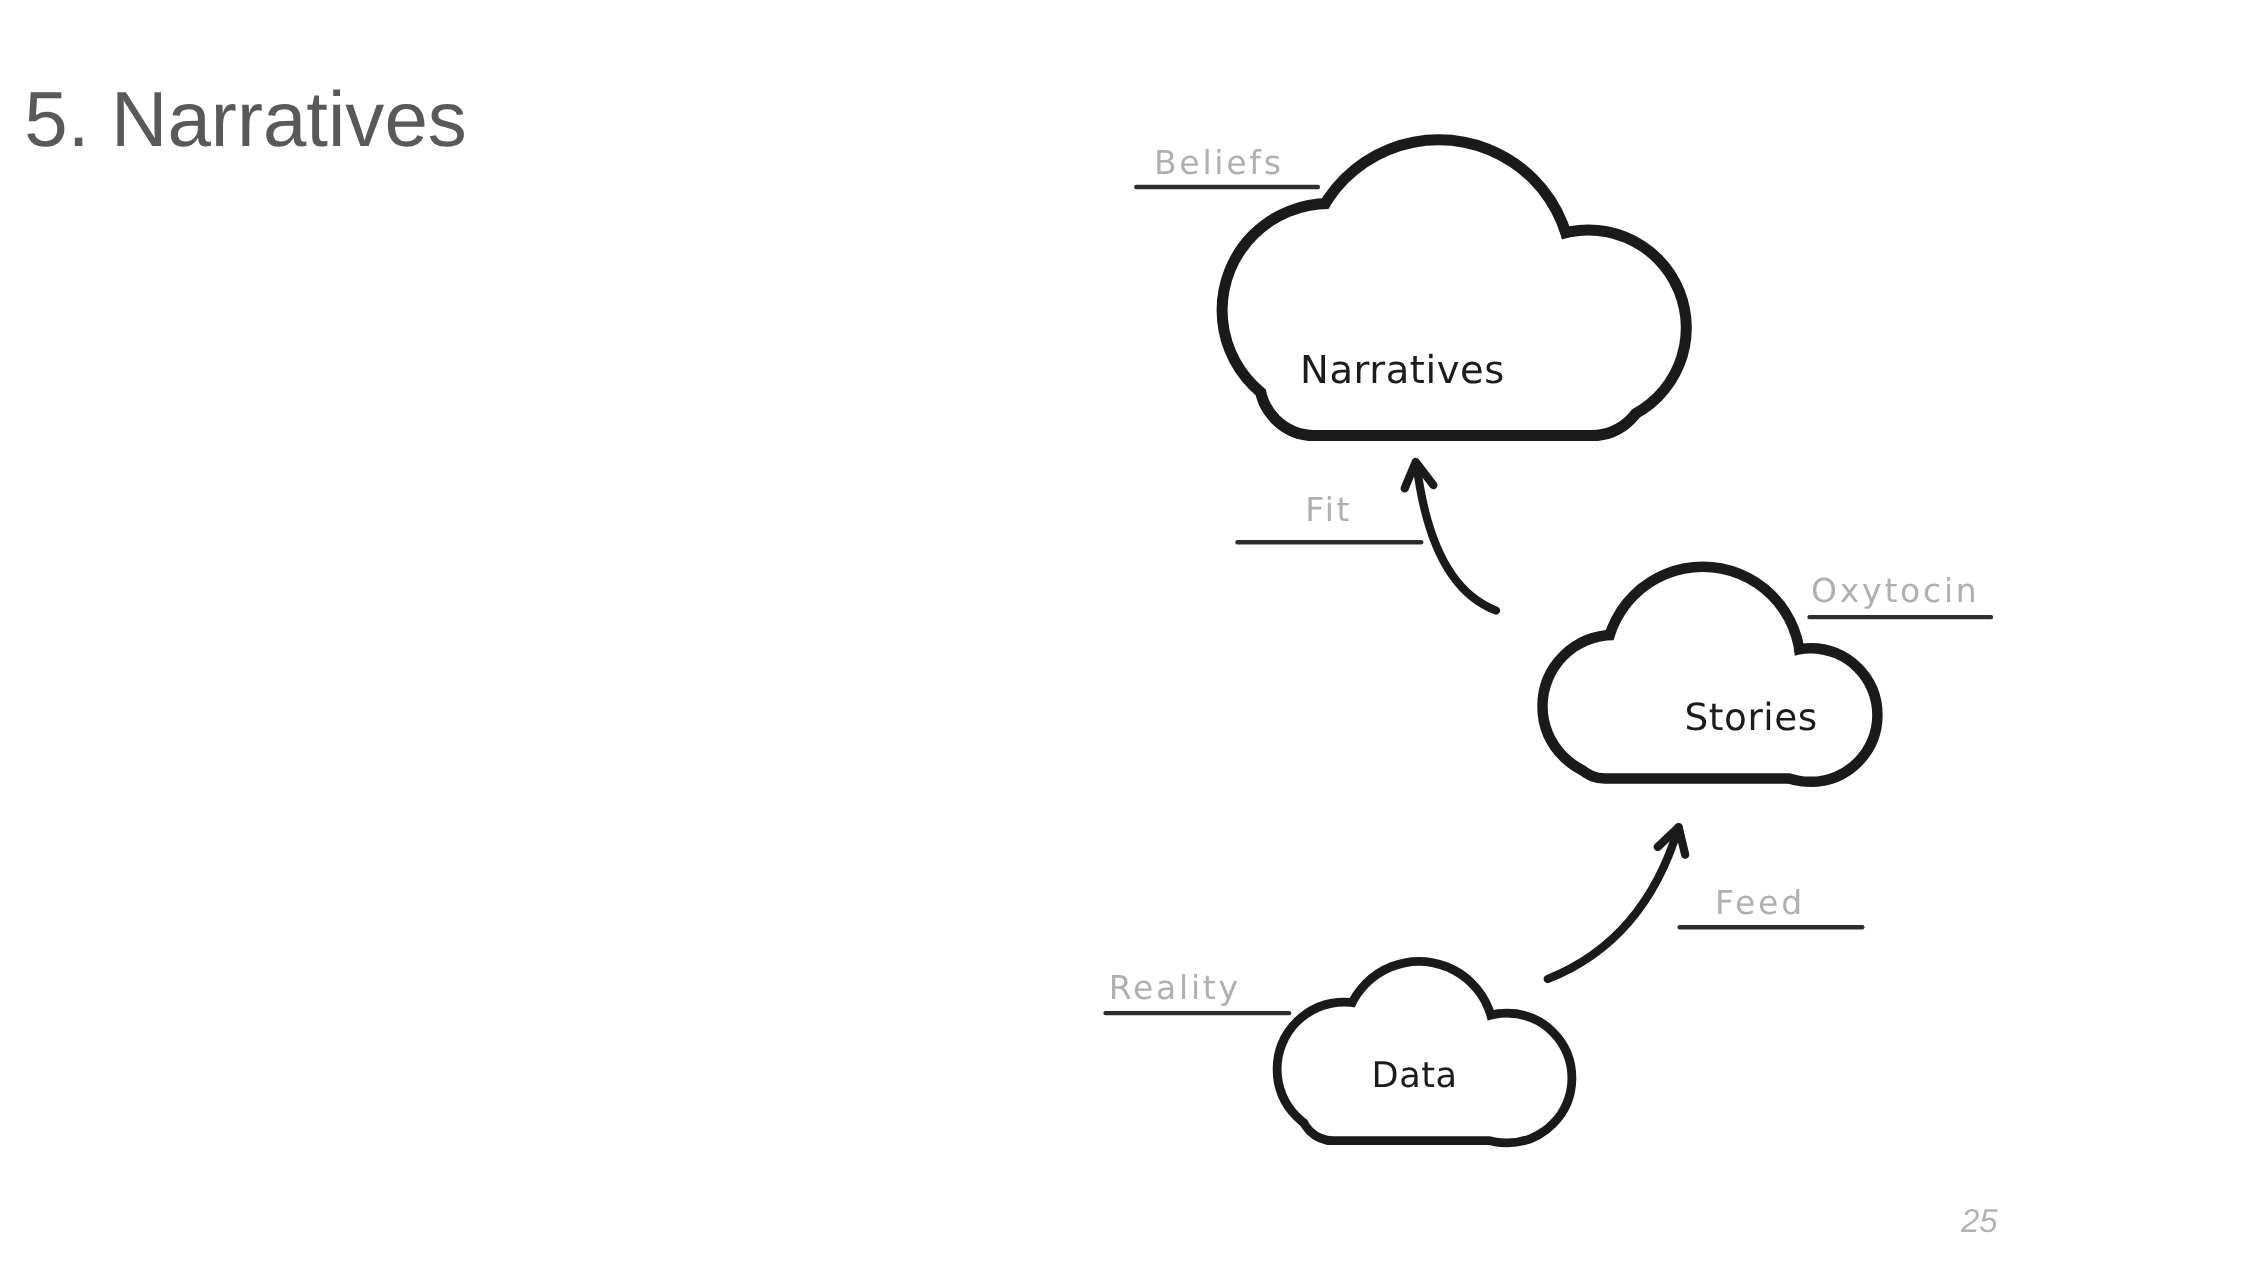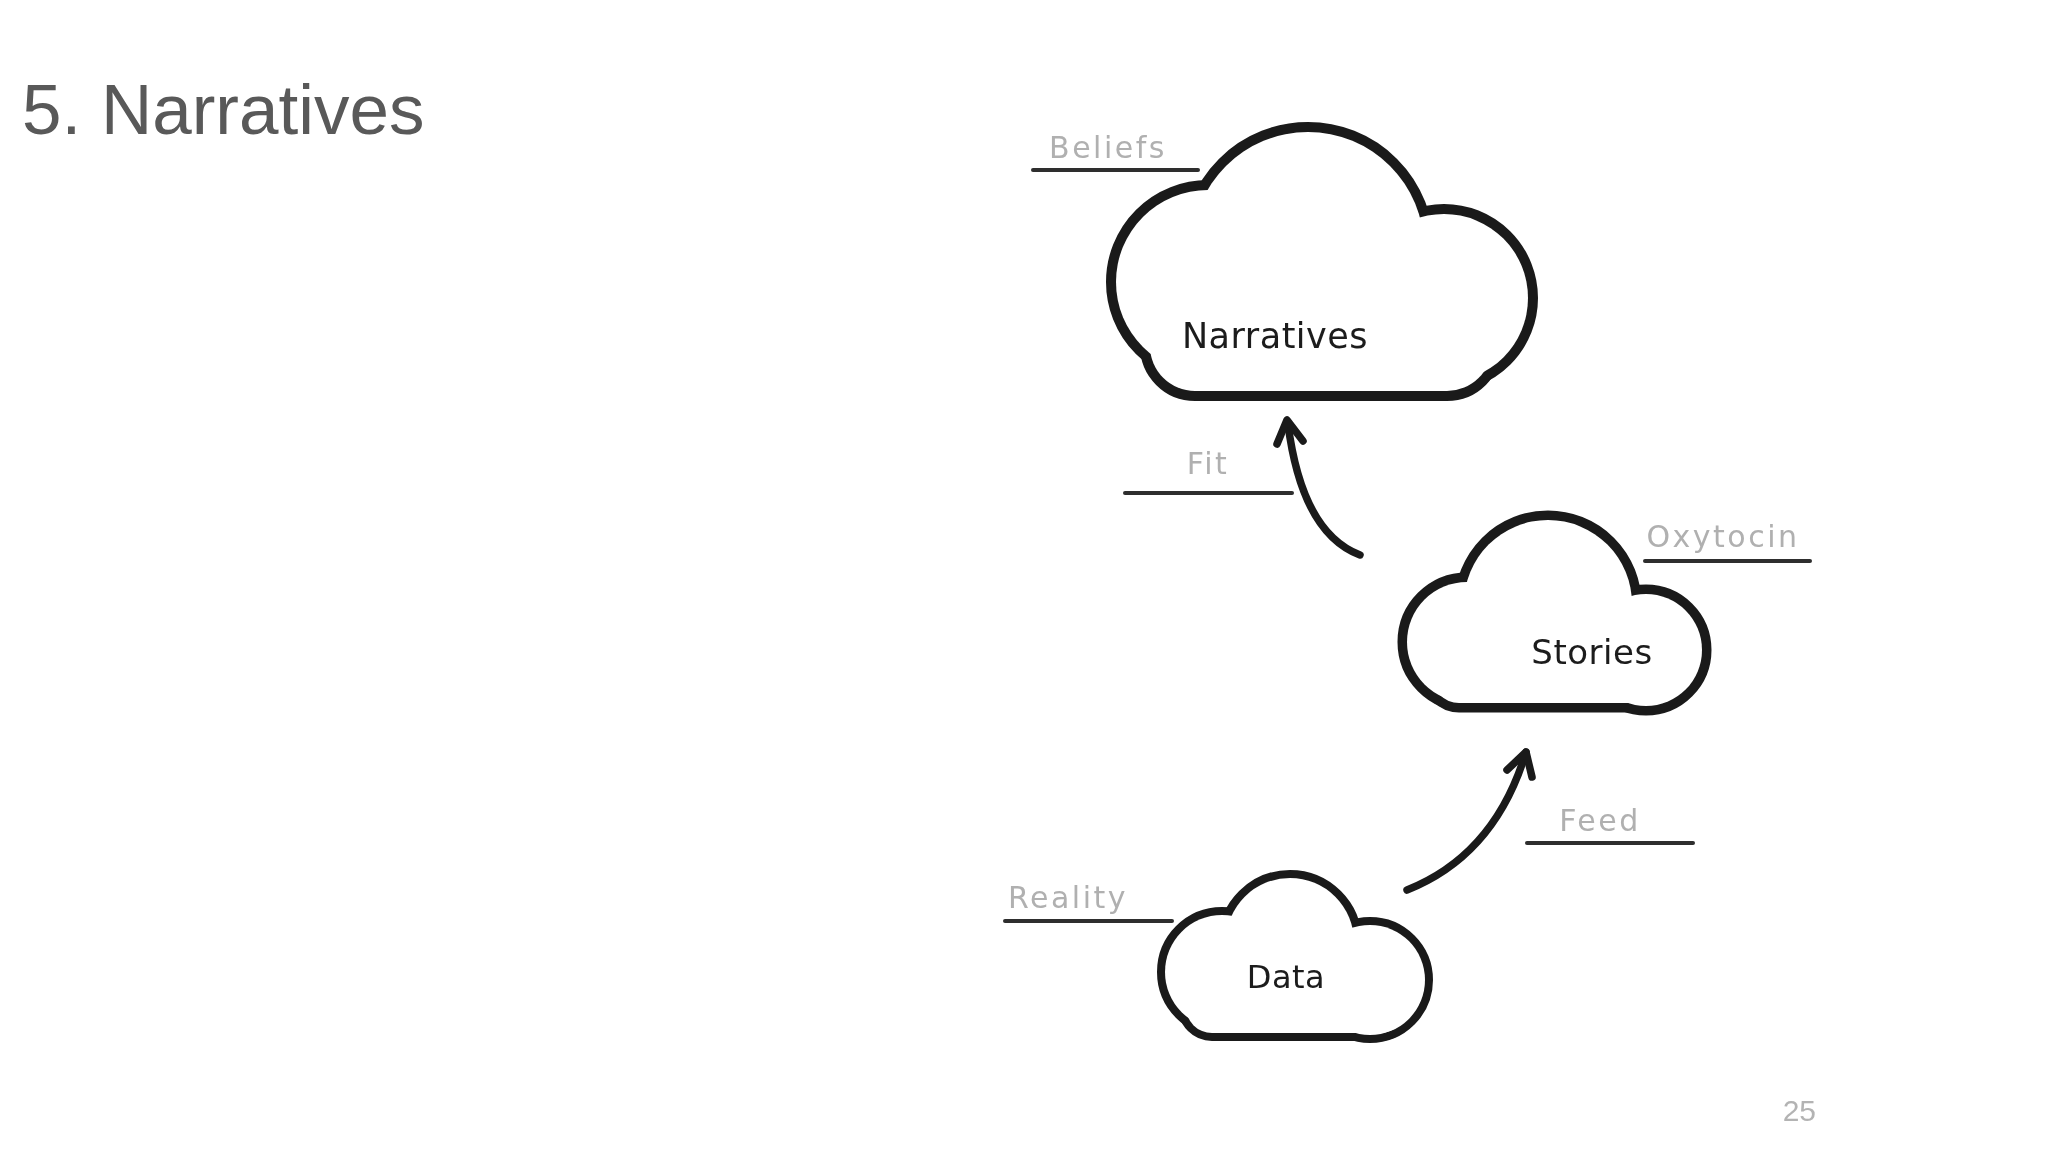--- a/index.html
+++ b/index.html
@@ -44,20 +44,21 @@
     text-anchor: middle;
     letter-spacing: 2.5px;
   }
   .page-number {
     position: absolute;
     right: 52px;
     bottom: 26px;
     font-size: 30px;
     line-height: 1;
     color: #b3b3b3;
+    font-style: italic;
   }
 </style>
 </head>
 <body>
 
 <div class="slide">
 
   <div class="slide-title">5. Narratives</div>
 
   <svg class="diagram" viewBox="0 0 2048 1152" xmlns="http://www.w3.org/2000/svg">

